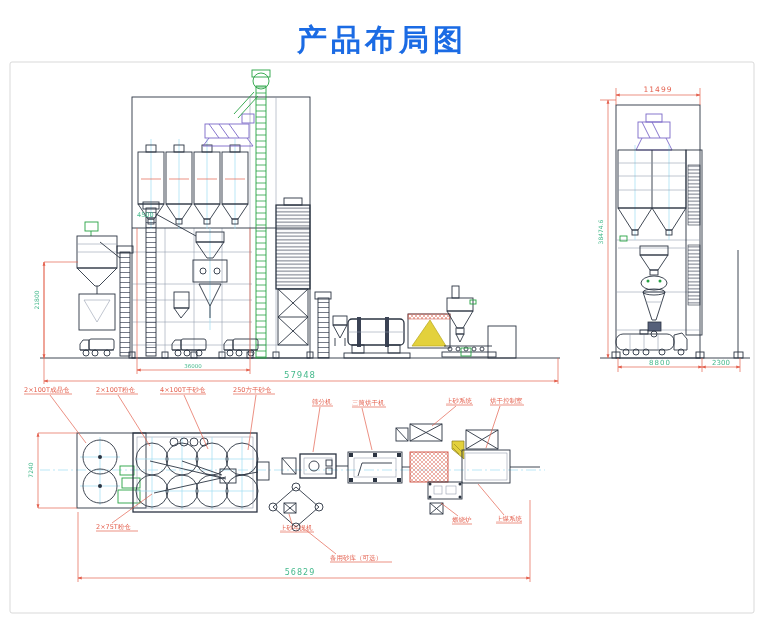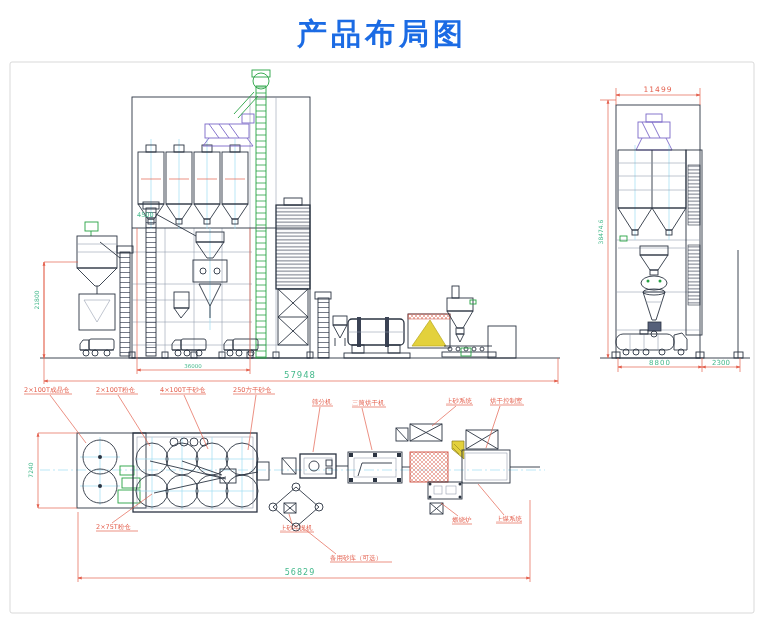--- a/index.html
+++ b/index.html
@@ -1,17 +1,17 @@
 <!DOCTYPE html>
 <html><head>
 <meta charset="utf-8">
 <style>
   html,body{margin:0;padding:0;background:#fff;width:764px;height:621px;overflow:hidden;}
   .stage{position:relative;width:764px;height:621px;font-family:"Liberation Sans",sans-serif;}
-  h1.title{position:absolute;top:6px;left:0;right:0;margin:8px;text-align:center;
+  h1.title{position:absolute;top:6px;left:0;right:0;margin:14px;text-align:center;
     font-family:"DejaVu Serif","Liberation Serif",serif;font-weight:bold;
     font-size:30px;letter-spacing:4px;color:#1b6be4;}
   svg{position:absolute;top:0;left:0;}
   svg text{font-family:"DejaVu Sans","Liberation Sans",sans-serif;}
   .k{stroke:#2b3442;fill:none;stroke-width:.9;}
   .k2{stroke:#2b3442;fill:none;stroke-width:1.3;}
   .thin{stroke:#8d97a8;fill:none;stroke-width:.55;}
   .red{stroke:#e4614f;fill:none;stroke-width:.7;}
   .cyan{stroke:#9fdcf2;fill:none;stroke-width:.7;}
   .grn{stroke:#27a343;fill:none;stroke-width:.9;}

